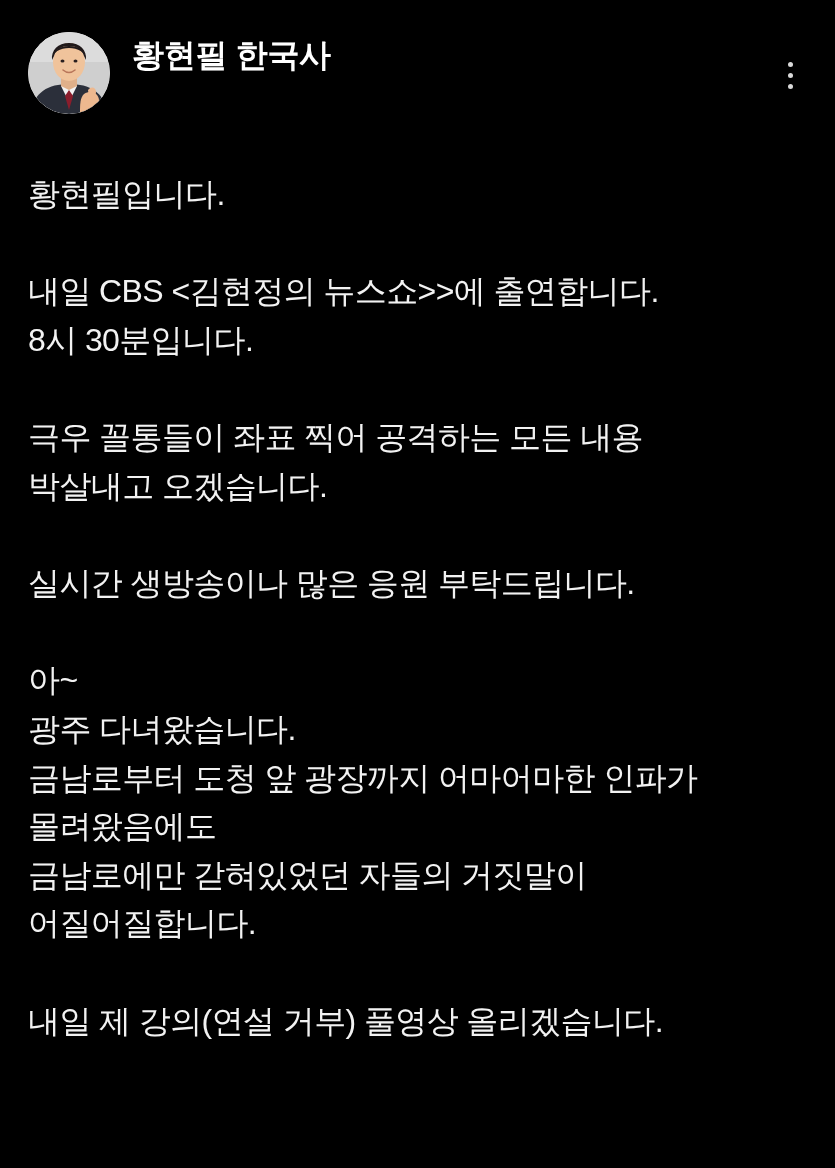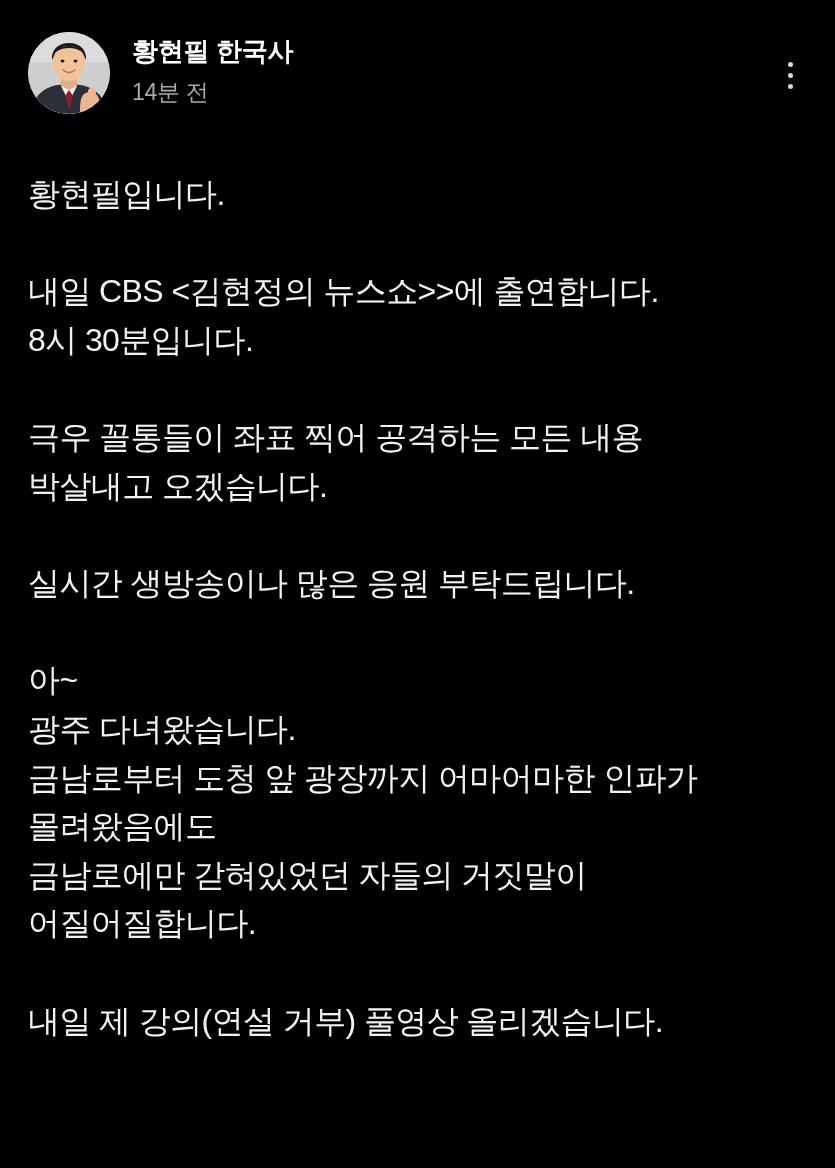--- a/index.html
+++ b/index.html
@@ -46,21 +46,21 @@
   .avatar svg { display: block; width: 82px; height: 82px; }
 
   .header-text {
     margin-left: 22px;
     display: flex;
     flex-direction: column;
     justify-content: center;
     padding-top: 10px;
   }
   .author-name {
-    font-size: 26px;
+    font-size: 32px;
     font-weight: bold;
     color: #ffffff;
     letter-spacing: -0.3px;
     line-height: 1.2;
   }
   .timestamp {
     margin-top: 12px;
     font-size: 23px;
     color: #a8a8a8;
     letter-spacing: -0.3px;
@@ -135,21 +135,20 @@
           <path d="M35 38 Q41 43 47 38" stroke="#b9765a" stroke-width="1.6" fill="none" stroke-linecap="round"></path>
 
           <path d="M56 62 C62 58 70 60 71 68 C72 76 66 82 58 82 L52 82 C52 72 52 66 56 62 Z" fill="#edb88f"></path>
           <path d="M60 58 C63 54 68 55 68 60 C68 64 64 66 61 65 Z" fill="#edb88f"></path>
         </g>
       </svg>
     </div>
 
     <div class="header-text">
       <div class="author-name">황현필 한국사</div>
-      <div class="timestamp">14분 전</div>
     </div>
 
     <div class="more-button">
       <span class="dot"></span>
       <span class="dot"></span>
       <span class="dot"></span>
     </div>
 
   </div>
 

